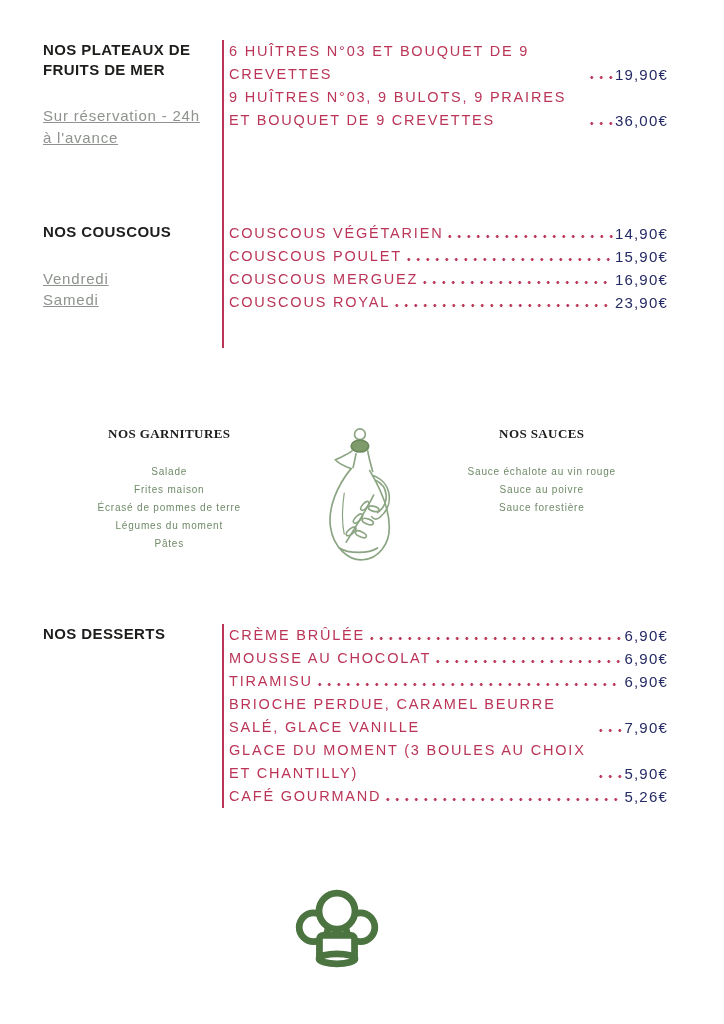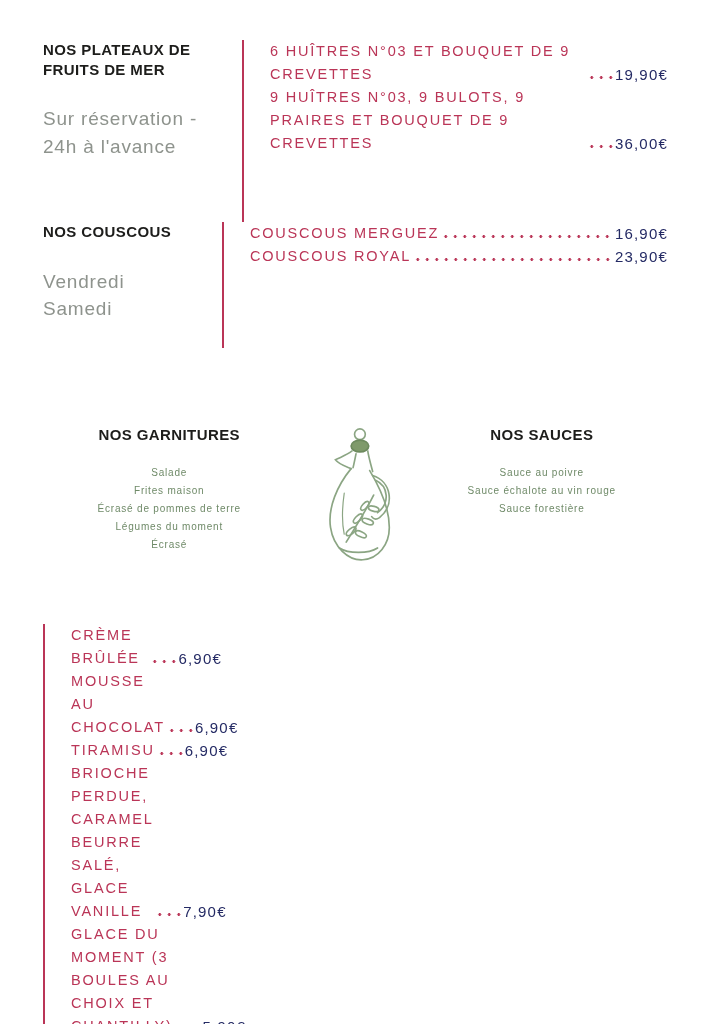--- a/index.html
+++ b/index.html
@@ -8,31 +8,32 @@
   }
   html,body{margin:0;padding:0;background:#fff;}
   body{
     width:724px;height:1024px;overflow:hidden;box-sizing:border-box;
     font-family:"Liberation Sans",sans-serif;
     padding:40px 56px 0 43px;
   }
   
   .menu-grid{display:grid;grid-template-columns:179px 1fr;}
   .left-col{padding-right:14px;}
-  .right-col{border-left:2.5px solid var(--crimson,#ba3557);padding-left:26px;}
+  .right-col{border-left:2.5px solid var(--crimson,#ba3557);padding-left:5px;}
   .sec-title{
     font-weight:bold;font-size:15px;letter-spacing:.4px;color:var(--ink,#1d1d1b);
     line-height:1.3;margin:0;
   }
   .sec-note{
-    margin-top:26px;font-size:19px;letter-spacing:.8px;line-height:1.45;
+    margin-top:26px;font-size:15px;letter-spacing:.8px;line-height:1.45;
     color:var(--muted,#8e938d);
+    text-decoration:underline;
   }
   .note-line{display:block;}
-  .row-plateaux{min-height:182px;gap:20px;}
+  .row-plateaux{min-height:182px;}
   .row-couscous{min-height:126px;}
   .row-desserts{min-height:184px;}
   
   .entry{display:flex;align-items:flex-start;line-height:23px;}
   .ename{
     flex:0 1 auto;color:var(--crimson,#ba3557);
     font-size:14.5px;letter-spacing:1.8px;text-transform:uppercase;
   }
   .leader{
     flex:1 1 26px;min-width:26px;height:23px;align-self:flex-end;
@@ -42,21 +43,21 @@
     margin:0 2px;
   }
   .eprice{
     flex:none;align-self:flex-end;font-weight:normal;white-space:nowrap;
     color:var(--navy,#242a64);font-size:15px;letter-spacing:1.2px;line-height:23px;
   }
   
   .middle{display:flex;margin-top:76px;min-height:150px;}
   .mid-col{flex:1 1 0;text-align:center;}
   .mid-art{flex:0 0 120px;display:flex;justify-content:center;align-items:flex-start;}
-  .mid-title{font-weight:bold;font-size:15px;letter-spacing:.4px;color:var(--ink,#1d1d1b);margin:2px 0 18px 0;}
+  .mid-title{font-weight:bold;font-size:13px;letter-spacing:.4px;color:var(--ink,#1d1d1b);margin:2px 0 18px 0;font-family:Liberation Serif, serif;}
   .mid-list{
     list-style:none;margin:21px auto 0 auto;padding:0;
     font-size:10px;letter-spacing:.8px;line-height:18px;color:var(--leaf,#6f8a68);
   }
   .mid-list.garnitures{max-width:250px;}
   .mid-list.sauces{max-width:200px;}
   .desserts{margin-top:50px;}
   .hat-wrap{margin-top:74px;display:flex;justify-content:center;transform:translateX(-19px);}
 </style>
 </head>
@@ -85,20 +86,30 @@
 
   <div class="menu-grid row-couscous">
     <div class="left-col">
       <h2 class="sec-title">NOS COUSCOUS</h2>
       <div class="sec-note">
         <span class="note-line">Vendredi</span>
         <span class="note-line">Samedi</span>
       </div>
     </div>
     <div class="right-col">
+      <div class="entry">
+        <span class="ename">COUSCOUS VÉGÉTARIEN</span>
+        <span class="leader"></span>
+        <span class="eprice">14,90€</span>
+      </div>
+      <div class="entry">
+        <span class="ename">COUSCOUS POULET</span>
+        <span class="leader"></span>
+        <span class="eprice">15,90€</span>
+      </div>
       <div class="entry">
         <span class="ename">COUSCOUS MERGUEZ</span>
         <span class="leader"></span>
         <span class="eprice">16,90€</span>
       </div>
       <div class="entry">
         <span class="ename">COUSCOUS ROYAL</span>
         <span class="leader"></span>
         <span class="eprice">23,90€</span>
       </div>
@@ -106,21 +117,21 @@
   </div>
 
   <div class="middle">
     <div class="mid-col">
       <h3 class="mid-title">NOS GARNITURES</h3>
       <ul class="mid-list garnitures">
         <li>Salade</li>
         <li>Frites maison</li>
         <li>Écrasé de pommes de terre</li>
         <li>Légumes du moment</li>
-        <li>Écrasé</li>
+        <li>Pâtes</li>
       </ul>
     </div>
 
     <div class="mid-art">
       <svg width="98" height="148" viewBox="0 0 100 150" fill="none" aria-hidden="true">
         <g stroke="#8ba583" stroke-width="1.7" stroke-linecap="round" fill="none">
 
           <circle cx="54" cy="10" r="5.5"></circle>
           <ellipse cx="54" cy="22" rx="9" ry="6" fill="#7f9a6b" stroke="#6d8a5e"></ellipse>
 
@@ -143,28 +154,31 @@
           <ellipse cx="59" cy="83" rx="5.5" ry="2.5" transform="rotate(-48 59 83)"></ellipse>
           <ellipse cx="68" cy="86" rx="5.5" ry="2.5" transform="rotate(15 68 86)"></ellipse>
           <path d="M38 70 C36 84 35 98 38 112" stroke-width="1.2"></path>
         </g>
       </svg>
     </div>
 
     <div class="mid-col">
       <h3 class="mid-title">NOS SAUCES</h3>
       <ul class="mid-list sauces">
+        <li>Sauce échalote au vin rouge</li>
         <li>Sauce au poivre</li>
-        <li>Sauce échalote au vin rouge</li>
         <li>Sauce forestière</li>
       </ul>
     </div>
   </div>
 
   <div class="menu-grid row-desserts desserts">
+    <div class="left-col">
+      <h2 class="sec-title">NOS DESSERTS</h2>
+    </div>
     <div class="right-col">
       <div class="entry">
         <span class="ename">CRÈME BRÛLÉE</span>
         <span class="leader"></span>
         <span class="eprice">6,90€</span>
       </div>
       <div class="entry">
         <span class="ename">MOUSSE AU CHOCOLAT</span>
         <span class="leader"></span>
         <span class="eprice">6,90€</span>

